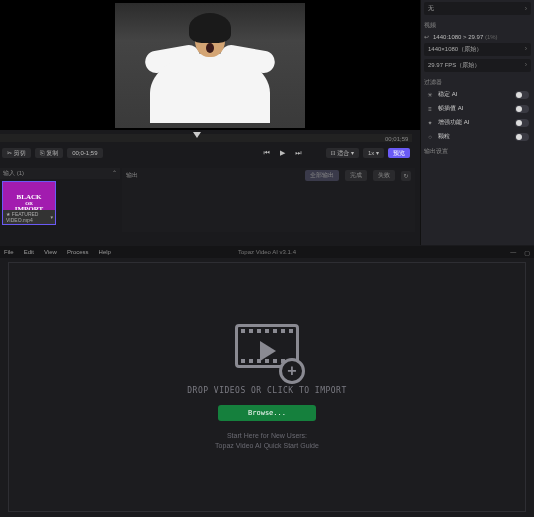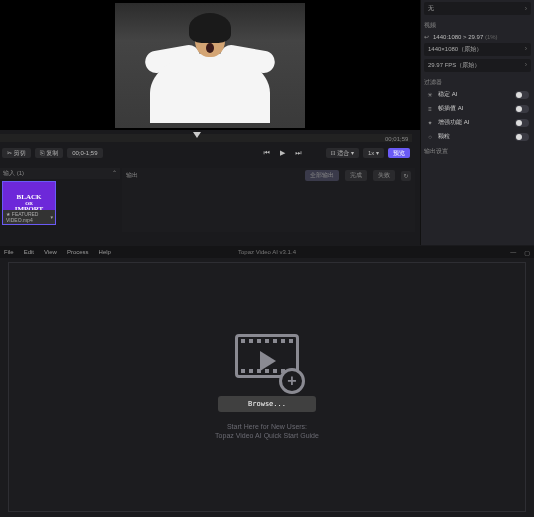--- a/index.html
+++ b/index.html
@@ -22,21 +22,21 @@
 
   .controls-row { position: absolute; left: 0; top: 146px; width: 412px; height: 14px; display: flex; align-items: center; gap: 4px; padding: 0 2px; }
   .ctrl-btn { background: #2a2a2d; color: #bbb; font-size: 6px; padding: 2px 5px; border-radius: 2px; line-height: 1; }
   .ctrl-btn.primary { background: #6a5af6; color: #fff; }
   .spacer { flex: 1; }
   .play-icons { display: flex; gap: 10px; color: #bbb; font-size: 7px; margin-right: 20px; }
 
   .lower-left { position: absolute; left: 0; top: 168px; width: 120px; height: 60px; }
   .ll-header { font-size: 6px; color: #888; padding: 1px 3px; background: #1f1f22; display: flex; justify-content: space-between; }
   .thumb-wrap { display: flex; gap: 2px; padding: 2px; }
-  .thumb { width: 54px; height: 44px; background: #6d28d9; border: 1px solid #555; position: relative; overflow: hidden; display: flex; flex-direction: column; align-items: center; justify-content: center; }
+  .thumb { width: 54px; height: 44px; background: #a21caf; border: 1px solid #555; position: relative; overflow: hidden; display: flex; flex-direction: column; align-items: center; justify-content: center; }
   .thumb.selected { border: 1px solid #6a5af6; }
   .blk { color: #fff; font-size: 7px; font-weight: bold; font-family: serif; line-height: 1; }
   .thumb-name { position: absolute; left: 0; bottom: 0; width: 100%; background: #333; font-size: 5px; padding: 1px 2px 1px 3px; display: flex; align-items: center; }
   .thumb-name::after { content: "▾"; margin-left: auto; font-size: 5px; }
 
   .lower-mid { position: absolute; left: 122px; top: 168px; width: 293px; height: 64px; background: #1c1c1f; }
   .lm-header { font-size: 6px; color: #888; padding: 2px 4px; display: flex; align-items: center; gap: 6px; }
   .lm-header .spacer { flex: 1; }
   .mini-btn { background: #2a2a2d; padding: 1px 5px; border-radius: 2px; font-size: 6px; }
   .mini-btn.active { background: #3a3a4a; }
@@ -68,21 +68,21 @@
   .win-ctrls { position: absolute; right: 4px; display: flex; gap: 8px; color: #888; }
   .drop-area { position: absolute; left: 8px; top: 16px; width: 518px; height: 250px; border: 1px solid #2e2e33; background: #1c1c1f; display: flex; flex-direction: column; align-items: center; justify-content: center; gap: 10px; }
   .drop-icon { width: 64px; height: 52px; position: relative; }
   .film { width: 64px; height: 44px; border: 3px solid #8a8a92; border-radius: 4px; position: relative; background: #1c1c1f; }
   .film::before, .film::after { content: ""; position: absolute; left: 3px; right: 3px; height: 4px; background: repeating-linear-gradient(90deg,#8a8a92 0 4px,transparent 4px 8px); }
   .film::before { top: 2px; }
   .film::after { bottom: 2px; }
   .play-tri { position: absolute; left: 22px; top: 14px; width: 0; height: 0; border-left: 16px solid #8a8a92; border-top: 10px solid transparent; border-bottom: 10px solid transparent; }
   .plus-circle { position: absolute; right: -6px; bottom: -8px; width: 26px; height: 26px; border: 3px solid #8a8a92; border-radius: 50%; background: #1c1c1f; display: flex; align-items: center; justify-content: center; color: #8a8a92; font-size: 16px; font-weight: bold; }
   .drop-text { color: #7a7a82; font-size: 8px; letter-spacing: 0.5px; font-family: monospace; }
-  .browse-btn { background: #404040; color: #fff; font-size: 7px; padding: 4px 30px; border-radius: 3px; font-family: monospace; }
+  .browse-btn { background: #15803d; color: #fff; font-size: 7px; padding: 4px 30px; border-radius: 3px; font-family: monospace; }
   .guide { text-align: center; font-size: 7px; color: #6a6a72; font-family: monospace; line-height: 1.3; }
 </style>
 </head>
 <body>
 
 <div class="top-section">
   <div class="preview">
     <div class="video-frame">
       <div class="figure">
         <div class="arm-l"></div>
@@ -204,19 +204,20 @@
     </div>
   </div>
 
   <div class="drop-area">
     <div class="drop-icon">
       <div class="film">
         <div class="play-tri"></div>
       </div>
       <div class="plus-circle">+</div>
     </div>
+    <div class="drop-text">DROP VIDEOS OR CLICK TO IMPORT</div>
     <div class="browse-btn">Browse...</div>
     <div class="guide">
       <div>Start Here for New Users:</div>
       <div>Topaz Video AI Quick Start Guide</div>
     </div>
   </div>
 </div>
 
 </body></html>

